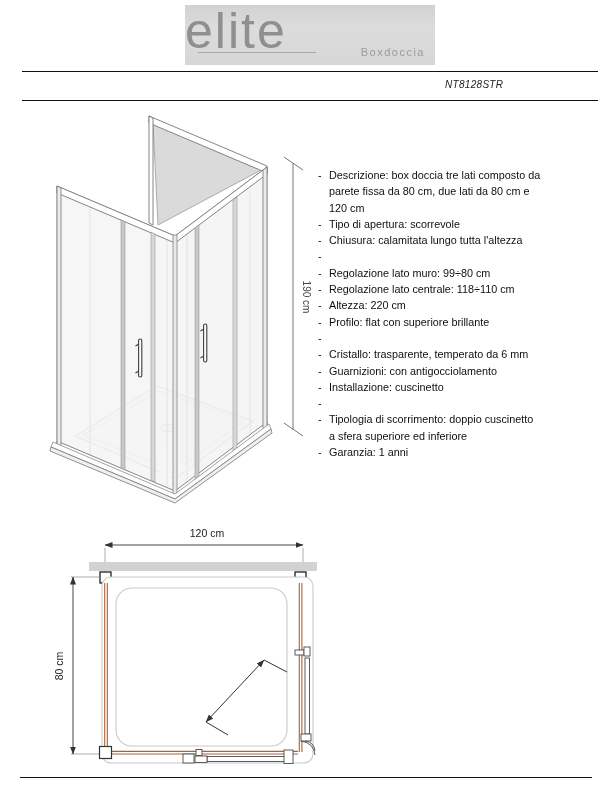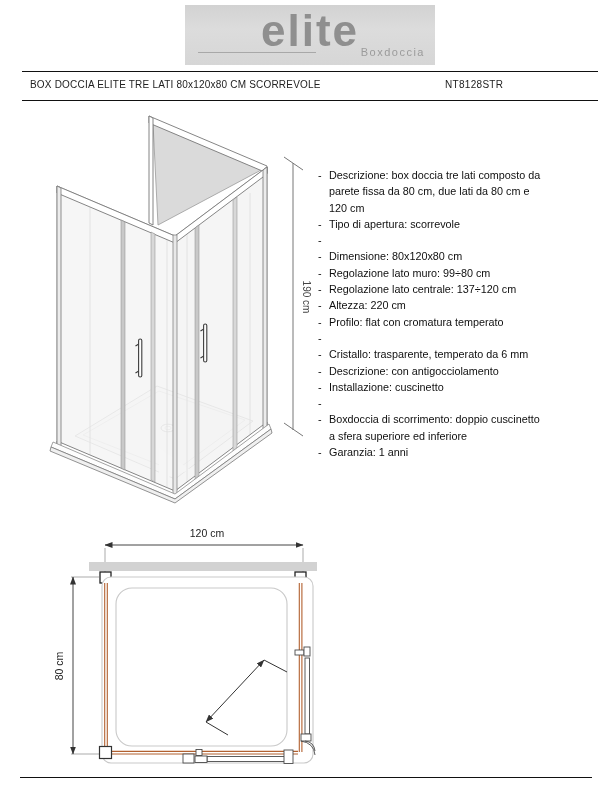--- a/index.html
+++ b/index.html
@@ -4,30 +4,30 @@
 <style>
   html,body{margin:0;padding:0;background:#ffffff;}
   .page{
     position:relative;width:612px;height:792px;background:#fff;overflow:hidden;
     font-family:"Liberation Sans",sans-serif;color:#1a1a1a;
   }
   .abs{position:absolute;}
   
   .logo-box{left:185px;top:5px;width:250px;height:60px;
     background:linear-gradient(180deg,#d2d2d2 0%,#dcdcdc 40%,#d6d6d6 100%);}
-  .logo-main{position:absolute;left:0;right:0;top:-3px;text-align:center;
-    font-size:44px;color:#8f8f8f;letter-spacing:2px;line-height:58px;font-weight:bold;}
+  .logo-main{position:absolute;left:0;right:0;top:-3px;text-align:left;
+    font-size:50px;color:#8f8f8f;letter-spacing:2px;line-height:58px;font-weight:normal;}
   .logo-sub-row{position:absolute;right:10px;bottom:7px;display:flex;align-items:center;}
   .logo-rule{width:118px;height:1px;background:#a8a8a8;margin-right:5px;}
   .logo-sub{font-size:11px;color:#9b9b9b;letter-spacing:1.5px;padding-left:40px;}
   
   .rule-top{left:22px;top:71px;width:576px;height:0;border-top:1.8px solid #111;}
   .rule-mid{left:22px;top:100px;width:576px;height:0;border-top:1.2px solid #111;}
   .title-text{left:30px;top:79px;font-size:10px;letter-spacing:0.2px;color:#222;}
-  .code-text{left:445px;top:79px;font-size:10px;letter-spacing:0.3px;color:#222;}
+  .code-text{left:445px;top:79px;font-size:10px;letter-spacing:0.3px;color:#222;font-style:italic;}
   
   .spec-list{left:318px;top:167px;width:285px;font-size:10.8px;line-height:16.3px;color:#0f0f0f;}
   .spec-item{display:flex;}
   .spec-dash{flex:0 0 11px;width:11px;}
   .spec-text{white-space:pre-wrap;}
   
   svg{display:block;font-family:"Liberation Sans",sans-serif;}
   .front-svg{left:35px;top:103px;}
   .top-svg{left:55px;top:520px;}
   
@@ -40,21 +40,20 @@
 
   <div class="abs logo-box">
     <div class="logo-main">elite</div>
     <div class="logo-sub-row">
       <div class="logo-rule"></div>
       <div class="logo-sub">Boxdoccia</div>
     </div>
   </div>
 
   <div class="abs rule-top"></div>
-  <div class="abs title-text">BOX DOCCIA ELITE TRE LATI 80x120x80 CM SCORREVOLE</div>
   <div class="abs code-text">NT8128STR</div>
   <div class="abs rule-mid"></div>
 
   <svg class="abs front-svg" width="280" height="402" viewBox="0 0 280 402">
 
     <g>
       <polygon points="118,20 228,66 123,122" fill="#dadada" stroke="#9a9a9a" stroke-width="0.8"></polygon>
       <polygon points="114,13 232,63 232,70 114,20" fill="#ffffff" stroke="#777777" stroke-width="0.9"></polygon>
       <polygon points="114,13 118,15 118,122 114,120" fill="#ffffff" stroke="#777777" stroke-width="0.9"></polygon>
     </g>
@@ -120,62 +119,62 @@
         <span class="spec-text">Descrizione: box doccia tre lati composto da
 parete fissa da 80 cm, due lati da 80 cm e
 120 cm</span>
       </div>
     <div class="spec-item">
         <span class="spec-dash">-</span>
         <span class="spec-text">Tipo di apertura: scorrevole</span>
       </div>
     <div class="spec-item">
         <span class="spec-dash">-</span>
-      </div>
-    <div class="spec-item">
-        <span class="spec-dash">-</span>
-        <span class="spec-text">Dimensione: 80x120x80 cm</span>
+        <span class="spec-text">Chiusura: calamitata lungo tutta l'altezza</span>
+      </div>
+    <div class="spec-item">
+        <span class="spec-dash">-</span>
       </div>
     <div class="spec-item">
         <span class="spec-dash">-</span>
         <span class="spec-text">Regolazione lato muro: 99÷80 cm</span>
       </div>
     <div class="spec-item">
         <span class="spec-dash">-</span>
-        <span class="spec-text">Regolazione lato centrale: 137÷120 cm</span>
+        <span class="spec-text">Regolazione lato centrale: 118÷110 cm</span>
       </div>
     <div class="spec-item">
         <span class="spec-dash">-</span>
         <span class="spec-text">Altezza: 220 cm</span>
       </div>
     <div class="spec-item">
         <span class="spec-dash">-</span>
-        <span class="spec-text">Profilo: flat con cromatura temperato</span>
+        <span class="spec-text">Profilo: flat con superiore brillante</span>
       </div>
     <div class="spec-item">
         <span class="spec-dash">-</span>
       </div>
     <div class="spec-item">
         <span class="spec-dash">-</span>
         <span class="spec-text">Cristallo: trasparente, temperato da 6 mm</span>
       </div>
     <div class="spec-item">
         <span class="spec-dash">-</span>
-        <span class="spec-text">Descrizione: con antigocciolamento</span>
+        <span class="spec-text">Guarnizioni: con antigocciolamento</span>
       </div>
     <div class="spec-item">
         <span class="spec-dash">-</span>
         <span class="spec-text">Installazione: cuscinetto</span>
       </div>
     <div class="spec-item">
         <span class="spec-dash">-</span>
       </div>
     <div class="spec-item">
         <span class="spec-dash">-</span>
-        <span class="spec-text">Boxdoccia di scorrimento: doppio cuscinetto
+        <span class="spec-text">Tipologia di scorrimento: doppio cuscinetto
 a sfera superiore ed inferiore</span>
       </div>
     <div class="spec-item">
         <span class="spec-dash">-</span>
         <span class="spec-text">Garanzia: 1 anni</span>
       </div>
   </div>
 
   <svg class="abs top-svg" width="275" height="255" viewBox="0 0 275 255">
     <defs>

